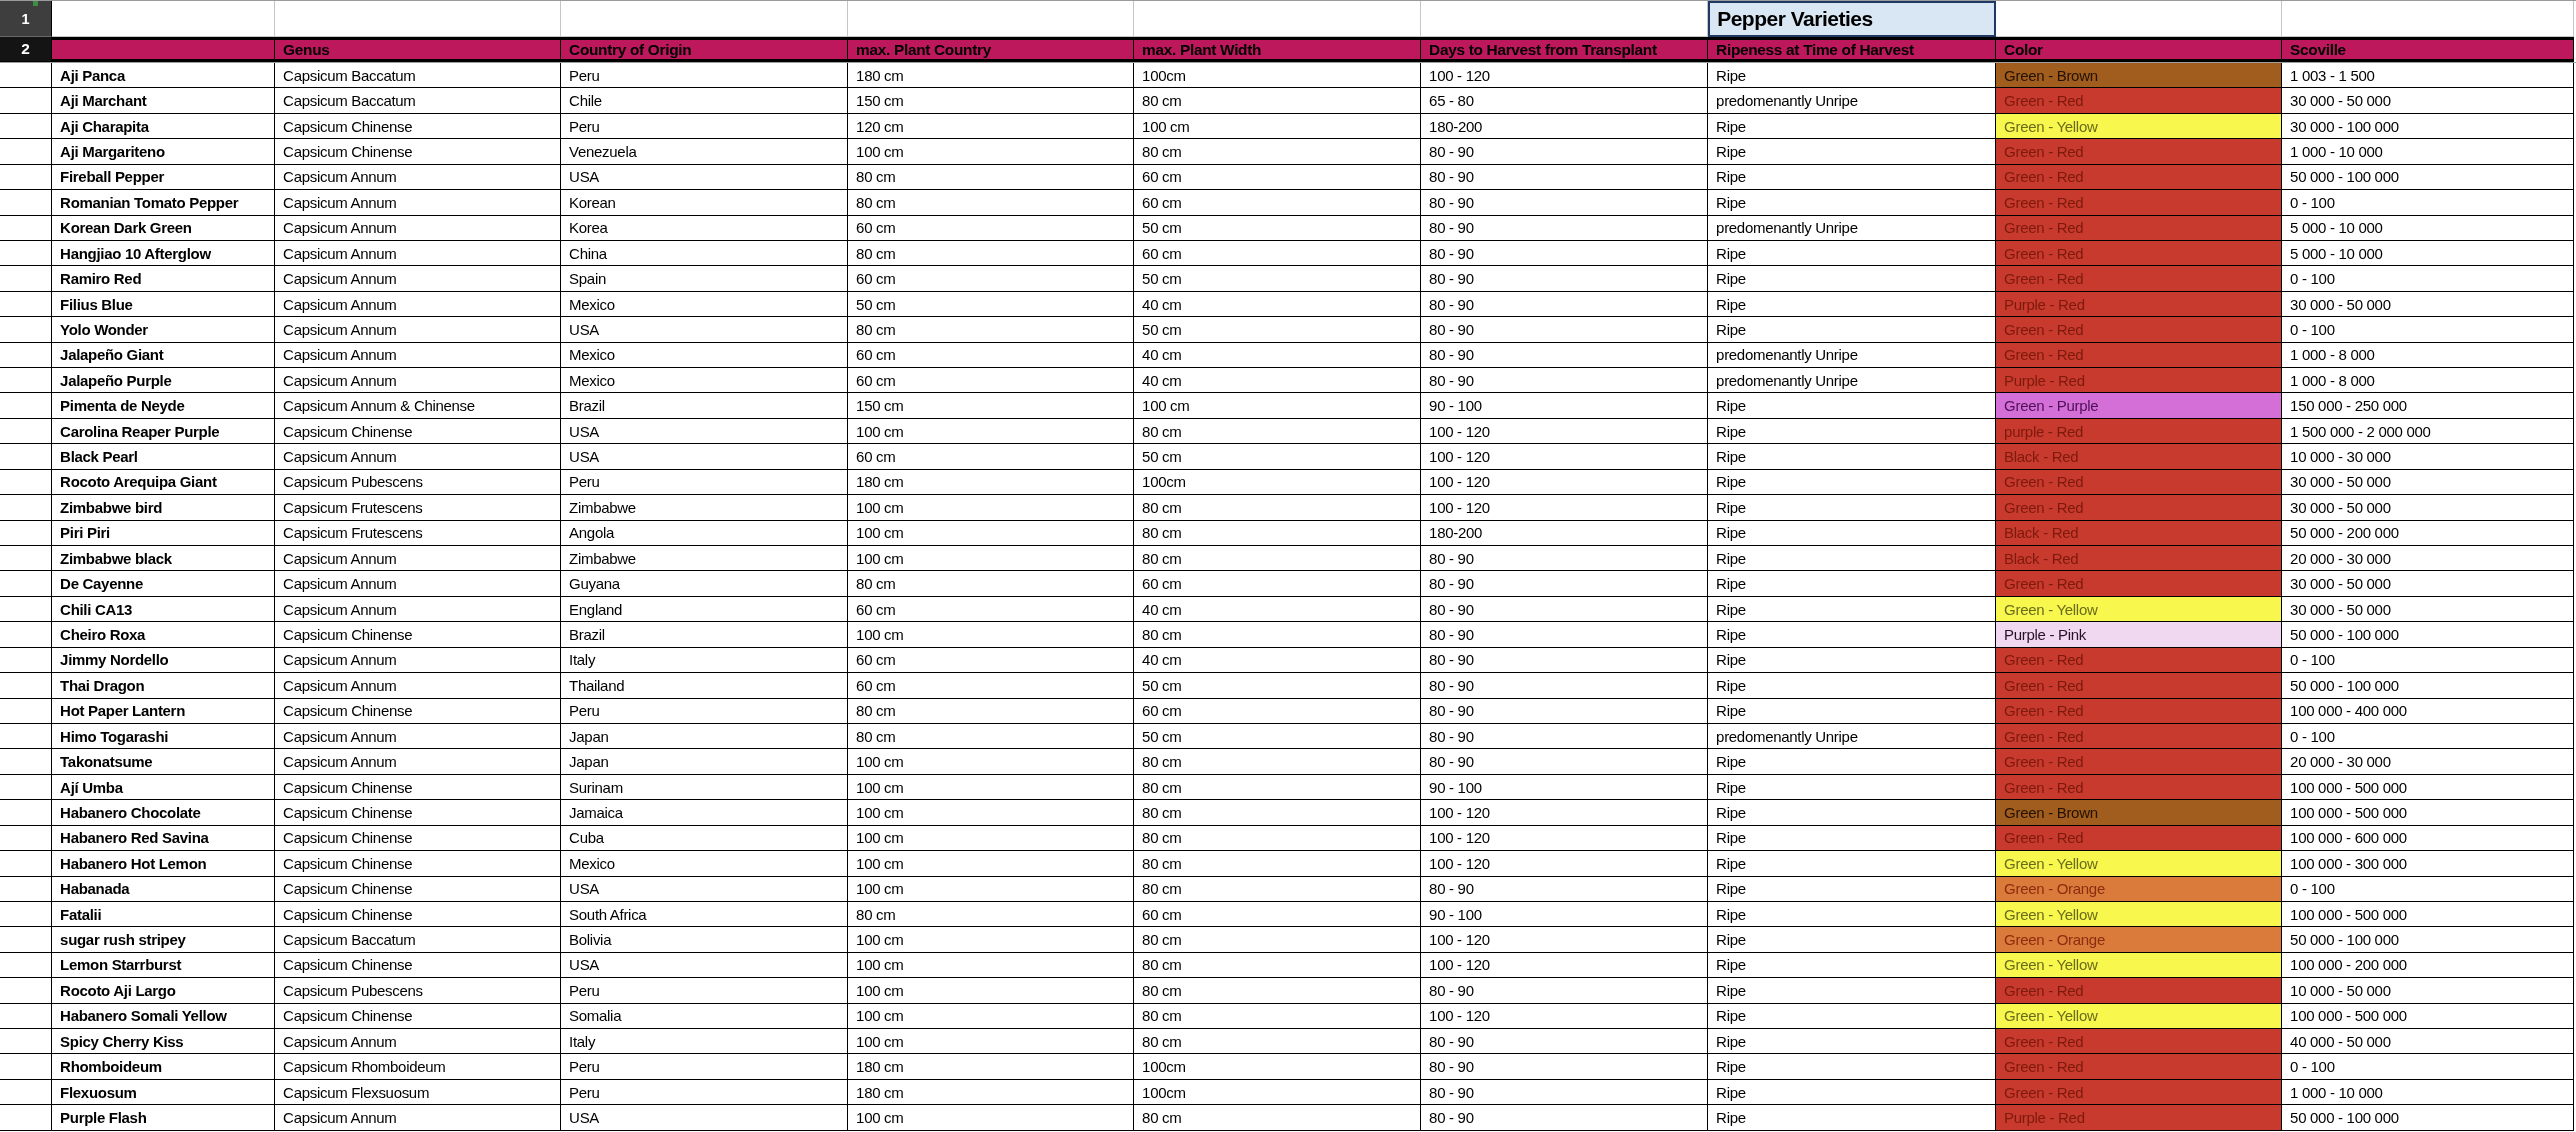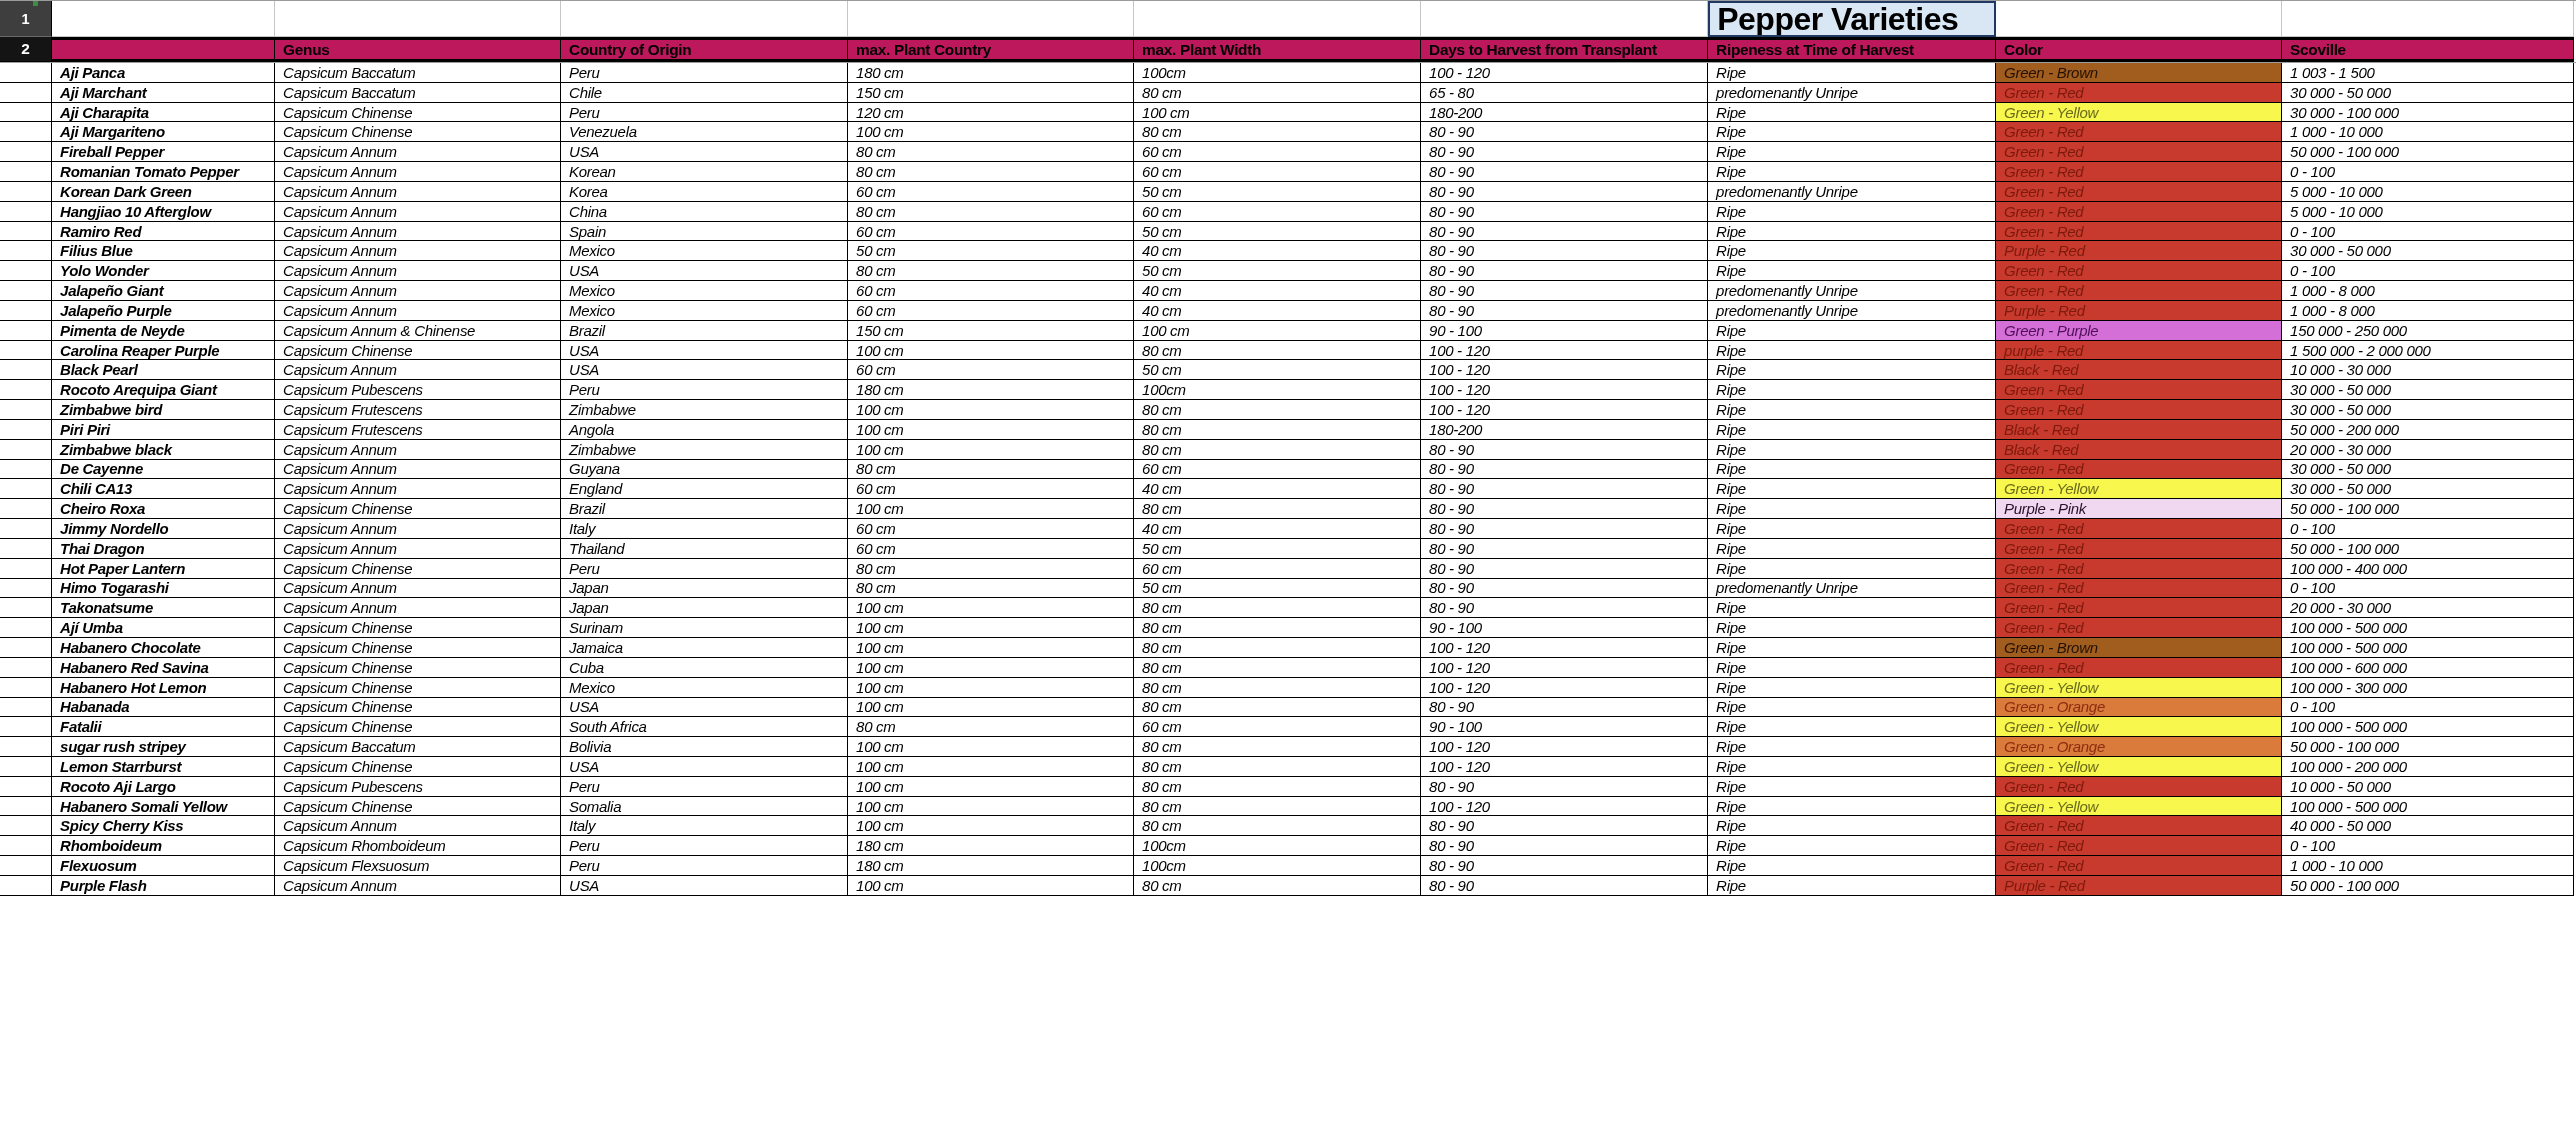--- a/index.html
+++ b/index.html
@@ -39,42 +39,42 @@
     border-bottom:0.9px solid #6a6a6a;
   }
   .row1 .blank{
     background:#fff;
     border-right:0.9px solid #c6c6c6;
     border-bottom:0.9px solid #c6c6c6;
   }
   .title-cell{
     background:#d9e7f4;
     border:2.7px solid #1f3864;
-    font-weight:bold;font-size:32px;
+    font-weight:bold;font-size:21px;
     letter-spacing:-0.5px;
     padding-left:7.2px;
   }
   
   .header-row{height:25px;}
   .header-row .cell{
     background:#be185d;font-weight:bold;font-size:15.4px;
     border-top:3.6px solid #000;
     border-bottom:3.6px solid #000;
     border-right:1.8px solid #000;
   }
   .header-row .rowhead{
     background:#141414;color:#fff;
     border-top:none;border-bottom:1.8px solid #000;
   }
   
   .data-rows{
     box-sizing:border-box;
-    height:834px;
+    height:1069px;
     border-top:1.8px solid #9e9e9e;
-    display:flex;flex-direction:column;font-style:italic;
+    display:flex;flex-direction:column;
   }
   .data-rows .row{flex:1 1 0;min-height:0;}
   .data-rows .cell{
     border-right:1.8px solid #000;
     border-bottom:1.8px solid #000;
     background:#fff;
   }
   .data-rows .name{font-weight:bold;}
   .green-notch{
     position:absolute;left:33px;top:0;width:5.4px;height:4.5px;

